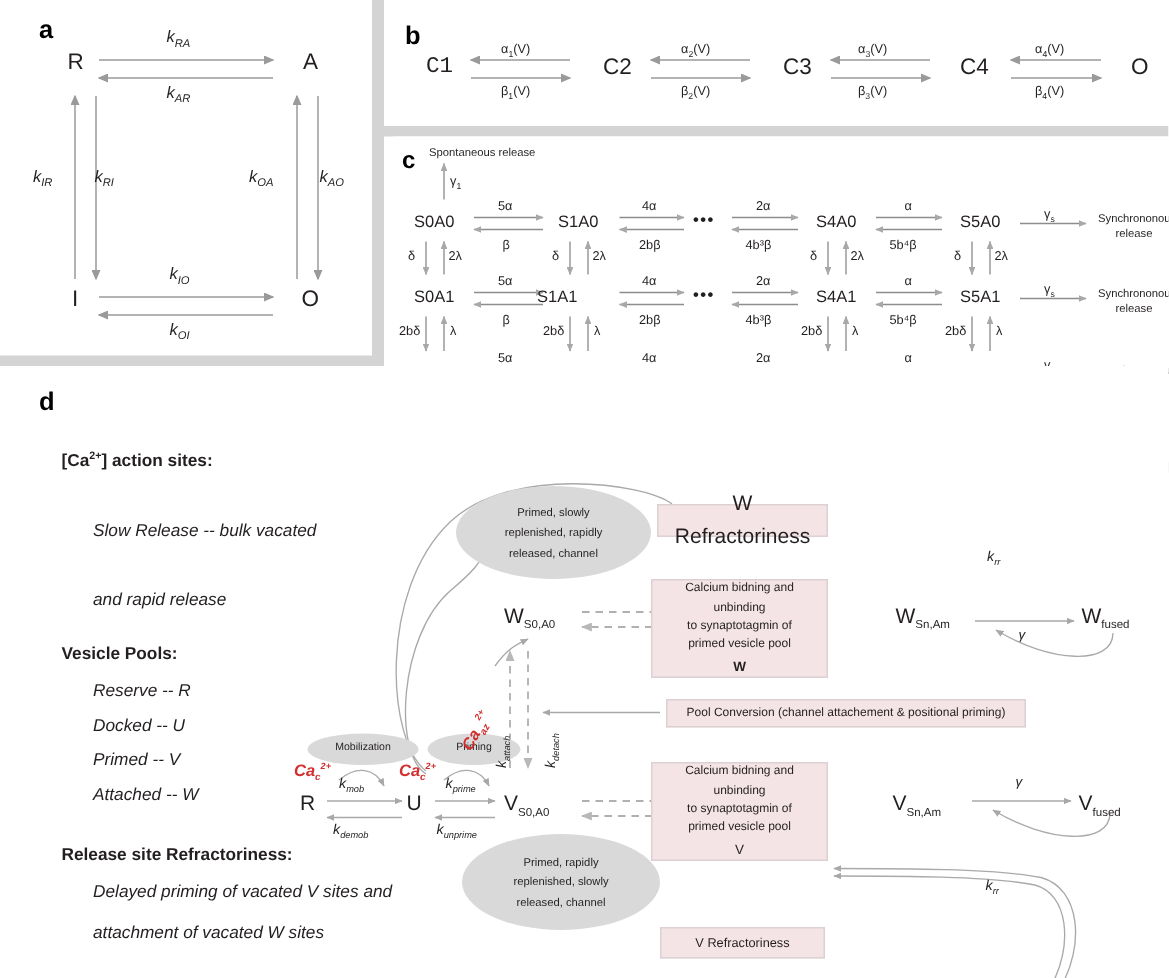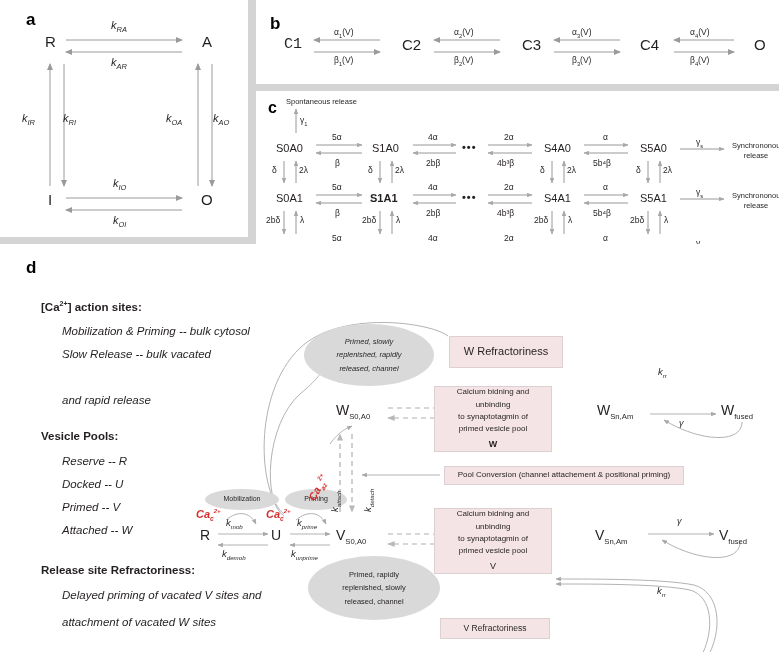--- a/index.html
+++ b/index.html
@@ -234,21 +234,21 @@
   <div class="t rate-c" style="left:38px;top:24px;">
     <span>γ</span><sub>1</sub></div>
 
   <div class="t state-c" style="left:14px;top:51px;">S0A0</div>
   <div class="t state-c" style="left:110px;top:51px;">S1A0</div>
   <div class="t dots" style="left:200px;top:50px;">•••</div>
   <div class="t state-c" style="left:282px;top:51px;">S4A0</div>
   <div class="t state-c" style="left:378px;top:51px;">S5A0</div>
 
   <div class="t state-c" style="left:14px;top:101px;">S0A1</div>
-  <div class="t state-c" style="left:108px;top:101px;font-weight:bold;">S1A1</div>
+  <div class="t state-c" style="left:96px;top:101px;">S1A1</div>
   <div class="t dots" style="left:200px;top:100px;">•••</div>
   <div class="t state-c" style="left:282px;top:101px;">S4A1</div>
   <div class="t state-c" style="left:378px;top:101px;">S5A1</div>
 
   <div class="t state-c" style="left:14px;top:152px;">S0A2</div>
   <div class="t state-c" style="left:110px;top:152px;">S1A2</div>
   <div class="t dots" style="left:200px;top:151px;">•••</div>
   <div class="t state-c" style="left:282px;top:152px;">S4A2</div>
   <div class="t state-c" style="left:378px;top:152px;">S5A2</div>
 
@@ -321,21 +321,20 @@
   <div class="t small" style="left:98px;top:188px;white-space:normal;width:54px;text-align:center;line-height:1.3;">Asynchrononous release</div>
   <div class="t small" style="left:270px;top:188px;white-space:normal;width:54px;text-align:center;line-height:1.3;">Asynchrononous release</div>
   <div class="t small" style="left:366px;top:188px;white-space:normal;width:54px;text-align:center;line-height:1.3;">Asynchrononous release</div>
 </div>
 
 <div class="panel" style="left:0;top:244px;width:779px;height:408px;">
   <div class="plabel" style="left:26px;top:14px;">d</div>
 
   <div class="t dhead" style="left:41px;top:56px;">
     <span>[Ca</span><sup>2+</sup><span>] action sites:</span></div>
-  <div class="t ditem" style="left:62px;top:81px;">Mobilization &amp; Priming  -- bulk cytosol</div>
   <div class="t ditem" style="left:62px;top:104px;">Slow Release -- bulk vacated</div>
   <div class="t ditem" style="left:62px;top:150px;">and rapid release</div>
 
   <div class="t dhead" style="left:41px;top:186px;">Vesicle Pools:</div>
   <div class="t ditem" style="left:62px;top:211px;text-align:center;">Reserve -- R</div>
   <div class="t ditem" style="left:62px;top:234px;">Docked -- U</div>
   <div class="t ditem" style="left:62px;top:257px;">Primed -- V</div>
   <div class="t ditem" style="left:62px;top:280px;">Attached -- W</div>
 
   <div class="t dhead" style="left:41px;top:320px;">Release site Refractoriness:</div>
@@ -385,40 +384,40 @@
     <line class="lng" x1="268" y1="301" x2="218" y2="301" marker-end="url(#ahd)"></line>
 
     <line class="lng" x1="290" y1="290" x2="330" y2="290" marker-end="url(#ahd)"></line>
     <line class="lng" x1="330" y1="301" x2="290" y2="301" marker-end="url(#ahd)"></line>
 
     <path class="lng" d="M226,276 C238,266 250,268 256,280" marker-end="url(#ahd)"></path>
     <path class="lng" d="M296,276 C308,266 320,268 326,280" marker-end="url(#ahd)"></path>
     <path class="lng" d="M330,200 C340,186 348,184 352,182" marker-end="url(#ahd)"></path>
   </svg>
 
-  <div class="ellipse" style="left:304px;top:80px;width:130px;height:62px;font-style:italic;">
+  <div class="ellipse" style="left:304px;top:80px;width:130px;height:62px;">
     <div>
       <div>Primed, slowly</div>
       <div>replenished, rapidly</div>
       <div>released, channel</div>
     </div>
   </div>
 
   <div class="ellipse" style="left:308px;top:312px;width:132px;height:64px;">
     <div>
       <div>Primed, rapidly</div>
       <div>replenished, slowly</div>
       <div>released, channel</div>
     </div>
   </div>
 
   <div class="ellipse sm" style="left:205px;top:245px;width:74px;height:21px;">Mobilization</div>
   <div class="ellipse sm" style="left:285px;top:245px;width:62px;height:21px;">Priming</div>
 
-  <div class="pinkbox" style="left:449px;top:92px;width:114px;height:32px;font-size:11px;">W Refractoriness</div>
+  <div class="pinkbox" style="left:438px;top:92px;width:114px;height:22px;font-size:14px;">W Refractoriness</div>
 
   <div class="pinkbox" style="left:434px;top:142px;width:118px;height:66px;flex-direction:column;">
     <div>Calcium bidning and unbinding</div>
     <div>to synaptotagmin of</div>
     <div>primed vesicle pool</div>
     <div style="font-weight:bold;font-size:9px;margin-top:2px;">W</div>
   </div>
 
   <div class="pinkbox" style="left:444px;top:222px;width:240px;height:19px;font-size:8px;">Pool Conversion (channel attachement &amp; positional priming)</div>
 

